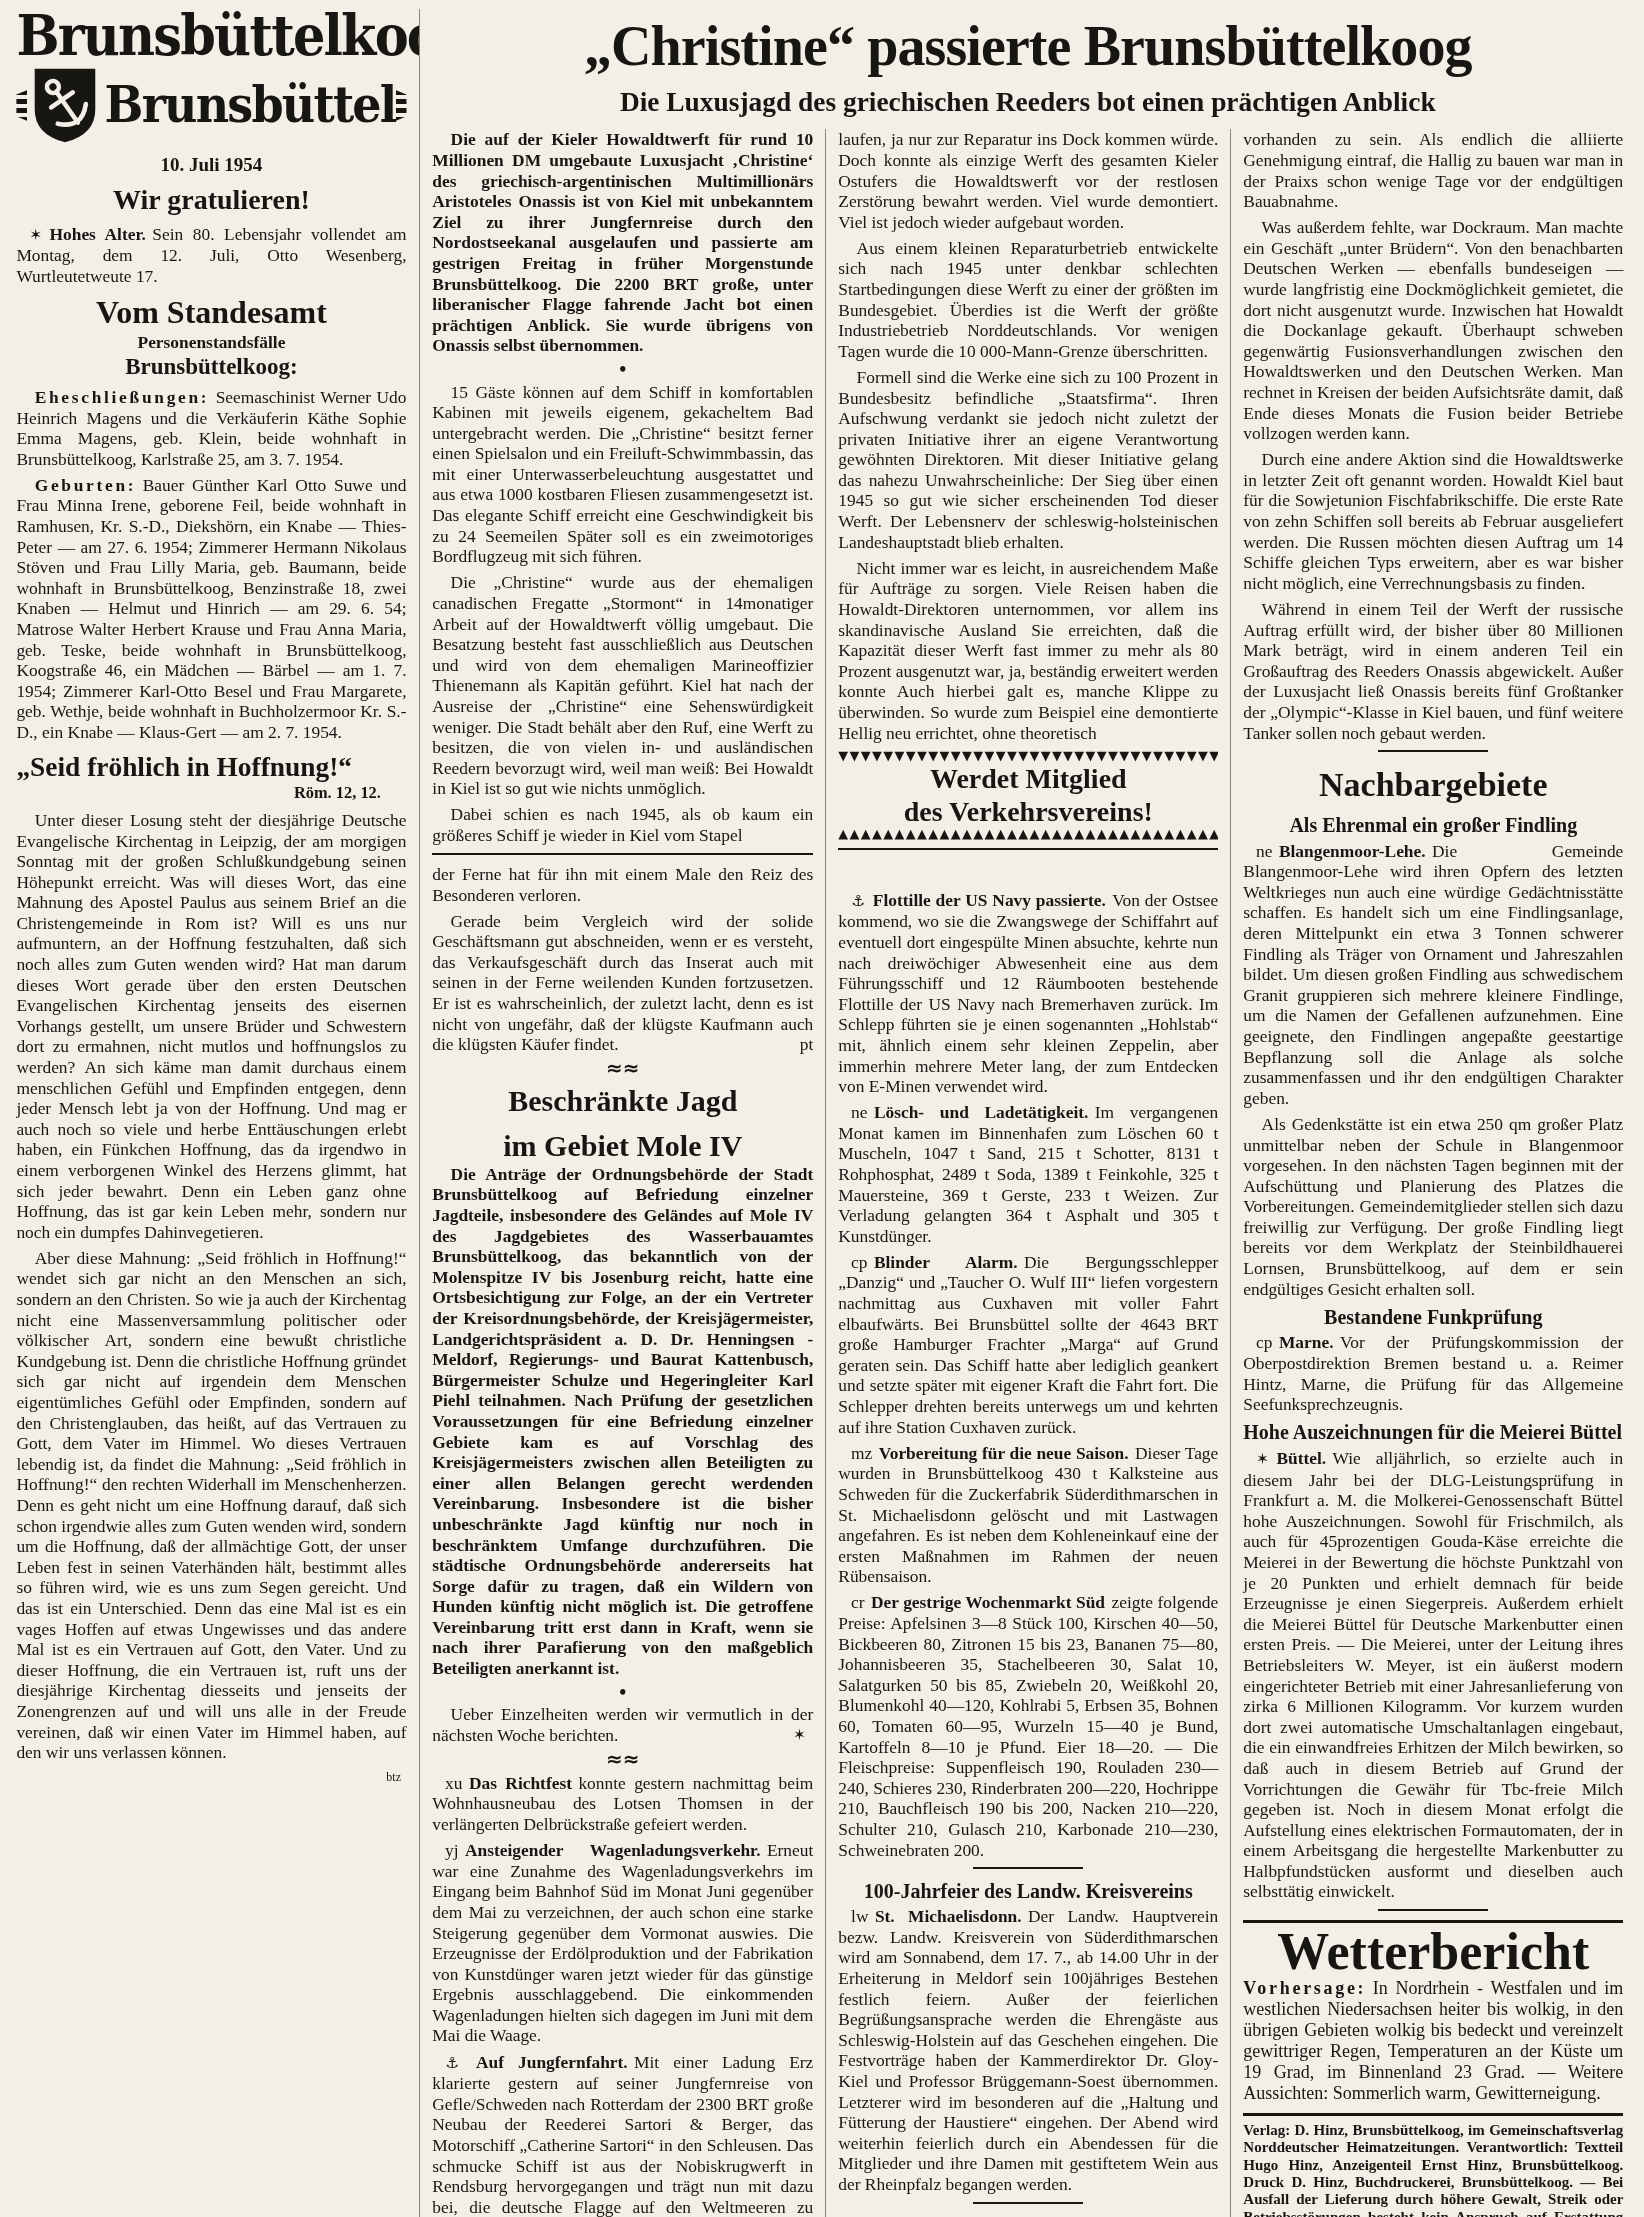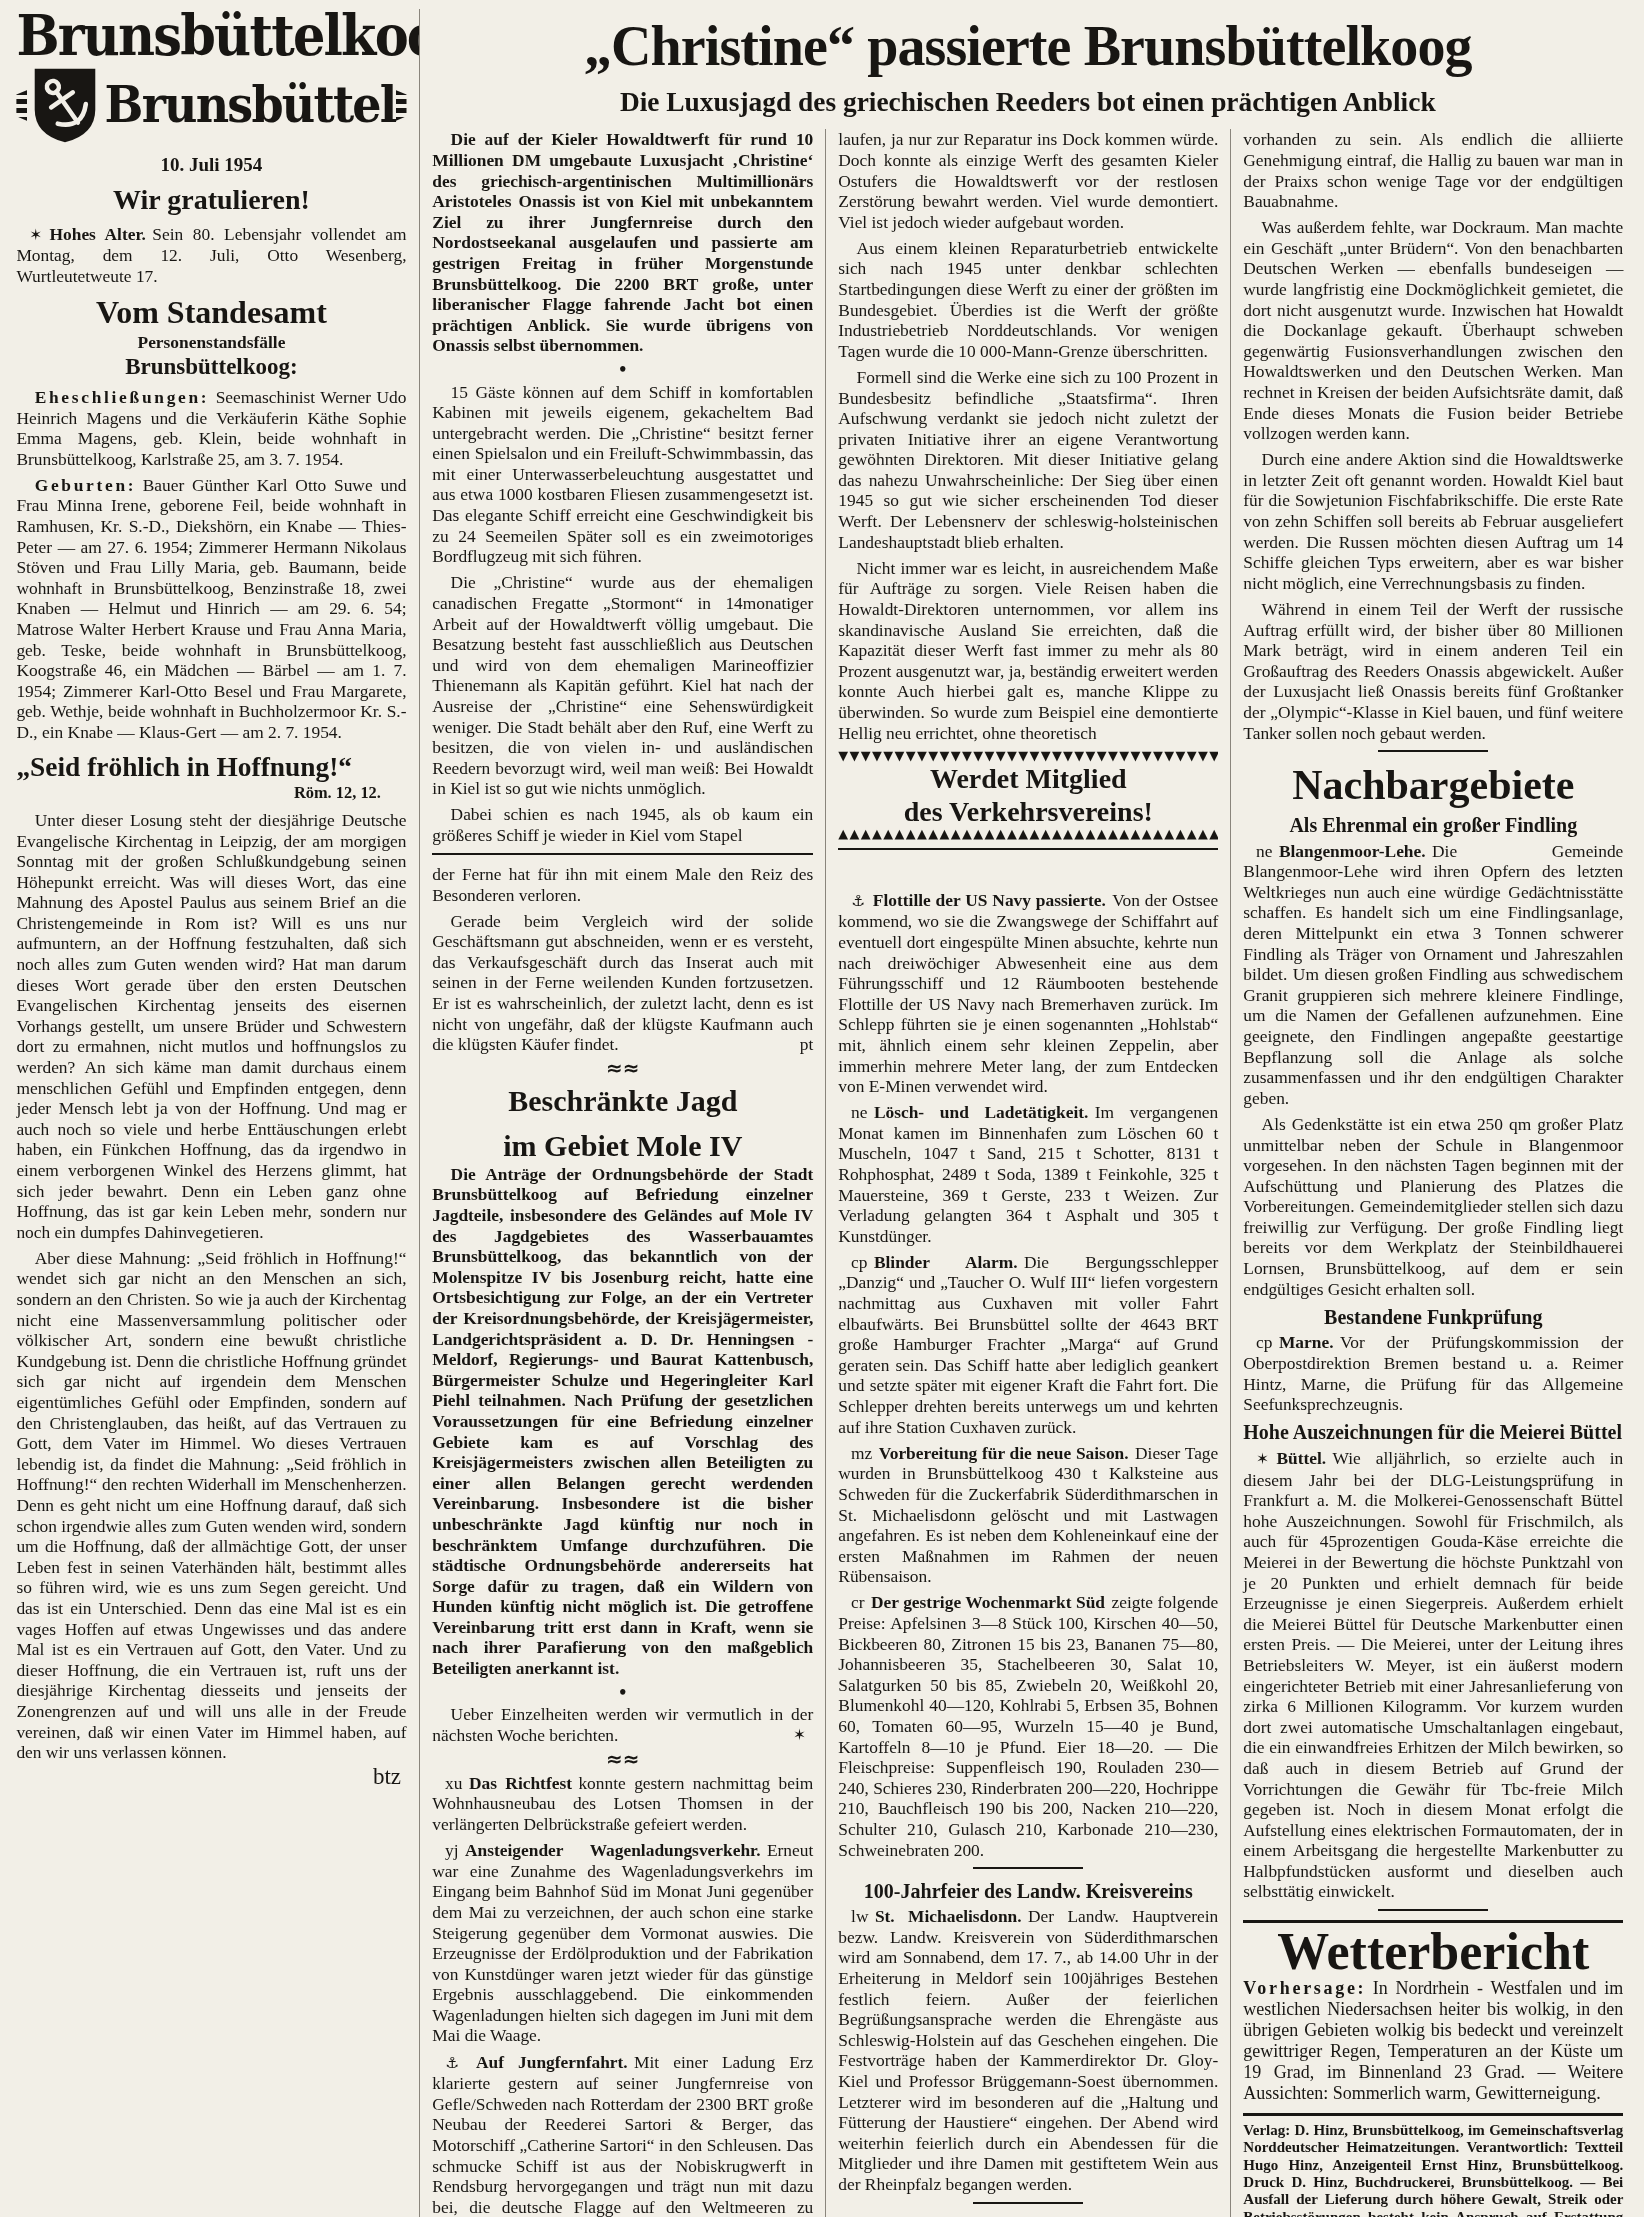--- a/index.html
+++ b/index.html
@@ -15,21 +15,21 @@
   .cols234{display:flex;flex:1;min-height:0;}
   .colN{width:405px;padding:0 12px;}
   .colN + .colN{border-left:0.9px solid #8a857c;}
 
   
   .para{font-size:17.4px;line-height:20.6px;text-align:justify;margin:0 0 5.5px 0;}
   .para.indent{text-indent:18.3px;}
   .lead{font-weight:bold;margin-right:6.4px;}
   .code{margin-right:6.4px;}
   .spread{letter-spacing:2.7px;}
-  .sig{display:block;text-align:right;font-size:23px;line-height:18.3px;margin:0 5.5px 3.7px 0;}
+  .sig{display:block;text-align:right;font-size:12px;line-height:18.3px;margin:0 5.5px 3.7px 0;}
   .sig-inline{float:right;}
 
   
   .h-center{text-align:center;font-weight:bold;margin:0;}
   .headline{font-size:56px;line-height:71px;letter-spacing:-0.9px;margin:1.8px 0 5.5px 0;}
   .subheadline{font-size:27.4px;line-height:31px;margin-bottom:11px;}
   .mast-line1{font-family:"DejaVu Serif",serif;font-weight:900;font-size:51px;line-height:55px;
     text-align:center;letter-spacing:-1.8px;transform:scaleY(1.08);}
   .mast-row{display:flex;align-items:center;justify-content:center;margin-top:1.8px;}
   .mast-title2{font-family:"DejaVu Serif",serif;font-weight:900;font-size:46px;line-height:51px;letter-spacing:-1.8px;transform:scaleY(1.08);}
@@ -39,21 +39,21 @@
     clip-path:polygon(0 15%,100% 0,100% 100%,0 85%);}
   .flourish.fr{clip-path:polygon(0 0,100% 15%,100% 85%,0 100%);}
   .date-line{text-align:center;font-weight:bold;font-size:19px;margin:9.1px 0 7.3px 0;}
   .h32{font-size:28px;line-height:33px;margin:5.5px 0 7.3px 0;}
   .h36{font-size:32px;line-height:35px;margin:9.1px 0 1.8px 0;}
   .hsub-sm{font-size:17.4px;line-height:20px;margin:1.8px 0;}
   .hsub-md{font-size:23px;line-height:25.6px;margin:1.8px 0 7.3px 0;}
   .h30{font-size:27.4px;line-height:31px;margin:9.1px 0 0 0;}
   .verse{text-align:right;font-weight:bold;font-size:16.4px;margin:0 25.6px 7.3px 0;}
   .h34{font-size:30px;line-height:33px;margin:7.3px 0 1.8px 0;}
-  .h44{font-size:42px;line-height:46px;margin:5.5px 0 5.5px 0;}
+  .h44{font-size:34px;line-height:46px;margin:5.5px 0 5.5px 0;}
   .h42{font-size:52px;line-height:42px;margin:7.3px 0 5.5px 0;}
   .h22{font-size:20px;line-height:24px;margin:5.5px 0 3.7px 0;}
 
   
   .sep-dot{text-align:center;font-size:20px;font-weight:bold;line-height:16.4px;margin:3.7px 0;}
   .sep-squig{text-align:center;font-family:"DejaVu Sans",sans-serif;font-weight:bold;font-size:20px;line-height:16.4px;margin:5.5px 0;}
   .rule-span{border:none;border-top:2.7px solid #181613;margin:7.3px 0 9.1px 0;}
   .rule-short{border:none;border-top:2.7px solid #181613;width:110px;margin:7.3px auto 9.1px auto;}
   .rule-thick{border:none;border-top:3.7px solid #181613;margin:9.1px 0 1.8px 0;}
   .gap{height:31px;}

